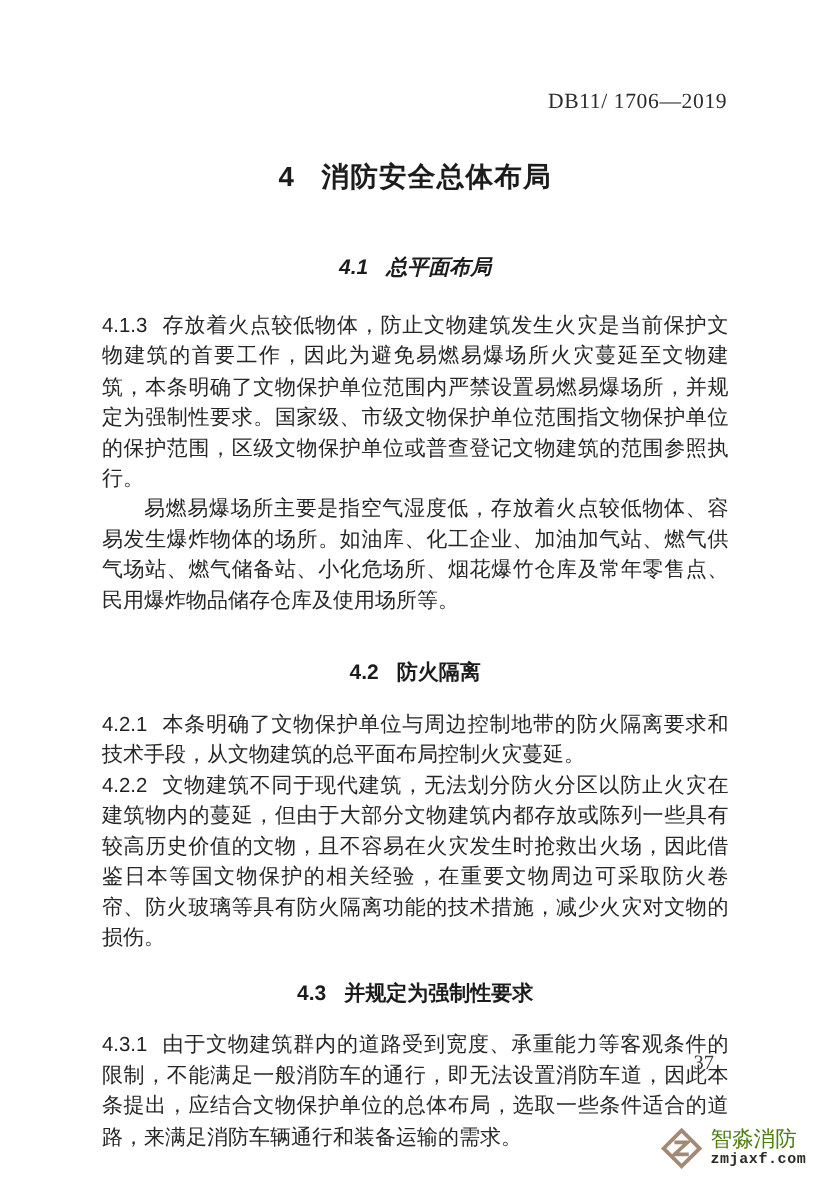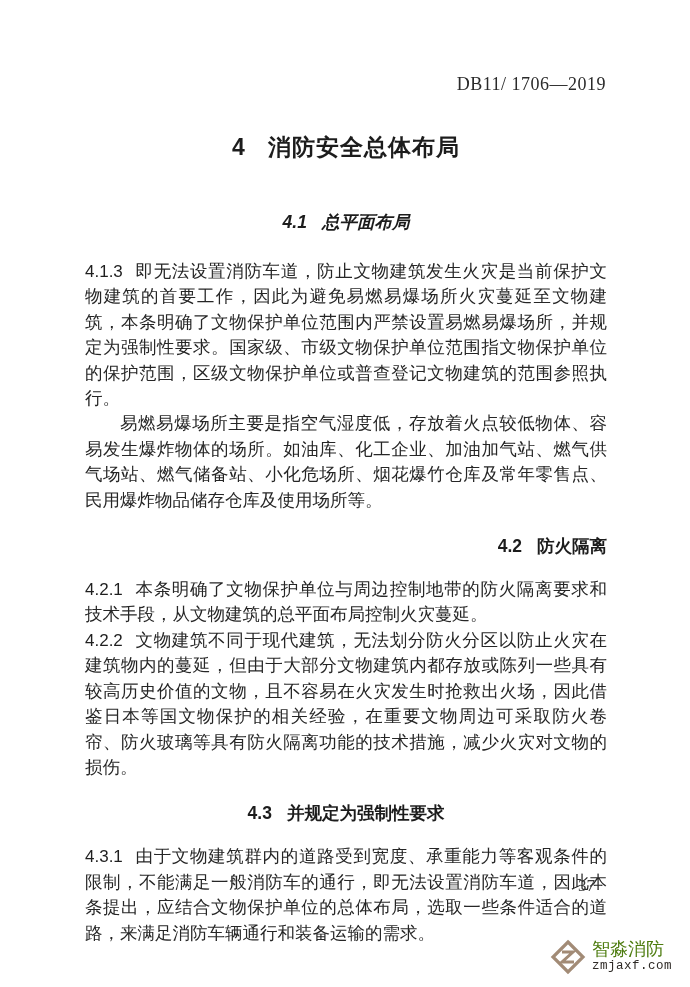--- a/index.html
+++ b/index.html
@@ -44,21 +44,21 @@
   .section-heading {
     margin: 0;
     text-align: center;
     font-family: "Liberation Sans", sans-serif;
     font-weight: 700;
     font-size: 17.5px;
     color: #1c1c1c;
   }
   .section-heading .num-gap { display: inline-block; width: 15px; }
   .sh-1 { margin-top: 47px; margin-bottom: 25px; font-style: italic; }
-  .sh-2 { margin-top: 21px; margin-bottom: 19px; text-align: right; }
+  .sh-2 { margin-top: 35px; margin-bottom: 19px; }
   .sh-3 { margin-top: 21px; margin-bottom: 19px; }
   .clause {
     margin: 0;
     font-size: 17.5px;
     line-height: 25.4px;
     text-align: justify;
     color: #262626;
   }
   .clause-number {
     font-family: "Liberation Sans", sans-serif;
@@ -86,21 +86,21 @@
   .logo-icon { width: 36px; height: 36px; }
   .logo-text { display: flex; flex-direction: column; line-height: 1.1; }
   .logo-name {
     font-family: "Liberation Sans", sans-serif;
     font-weight: 400;
     font-size: 18px;
     color: #4d7c0f;
   }
   .logo-domain {
     font-family: "Liberation Mono", monospace;
-    font-weight: 400;
+    font-weight: 700;
     font-size: 12.5px;
     letter-spacing: 0.5px;
     color: #2e2a26;
   }
 </style>
 </head>
 <body>
 
 <div class="page">
 
@@ -109,21 +109,21 @@
   <div class="content">
 
     <h1 class="chapter-title">
       <span>4</span><span class="num-gap"></span><span>消防安全总体布局</span>
     </h1>
 
     <h2 class="section-heading sh-1">
       <span>4.1</span><span class="num-gap"></span><span>总平面布局</span>
     </h2>
     <p class="clause">
-      <span class="clause-number">4.1.3</span><span>即无法设置消防车道，防止文物建筑发生火灾是当前保护文物建筑的首要工作，因此为避免易燃易爆场所火灾蔓延至文物建筑，本条明确了文物保护单位范围内严禁设置易燃易爆场所，并规定为强制性要求。国家级、市级文物保护单位范围指文物保护单位的保护范围，区级文物保护单位或普查登记文物建筑的范围参照执行。</span>
+      <span class="clause-number">4.1.3</span><span>存放着火点较低物体，防止文物建筑发生火灾是当前保护文物建筑的首要工作，因此为避免易燃易爆场所火灾蔓延至文物建筑，本条明确了文物保护单位范围内严禁设置易燃易爆场所，并规定为强制性要求。国家级、市级文物保护单位范围指文物保护单位的保护范围，区级文物保护单位或普查登记文物建筑的范围参照执行。</span>
     </p>
     <p class="clause indent">易燃易爆场所主要是指空气湿度低，存放着火点较低物体、容易发生爆炸物体的场所。如油库、化工企业、加油加气站、燃气供气场站、燃气储备站、小化危场所、烟花爆竹仓库及常年零售点、民用爆炸物品储存仓库及使用场所等。</p>
 
     <h2 class="section-heading sh-2">
       <span>4.2</span><span class="num-gap"></span><span>防火隔离</span>
     </h2>
     <p class="clause">
       <span class="clause-number">4.2.1</span><span>本条明确了文物保护单位与周边控制地带的防火隔离要求和技术手段，从文物建筑的总平面布局控制火灾蔓延。</span>
     </p>
     <p class="clause">

